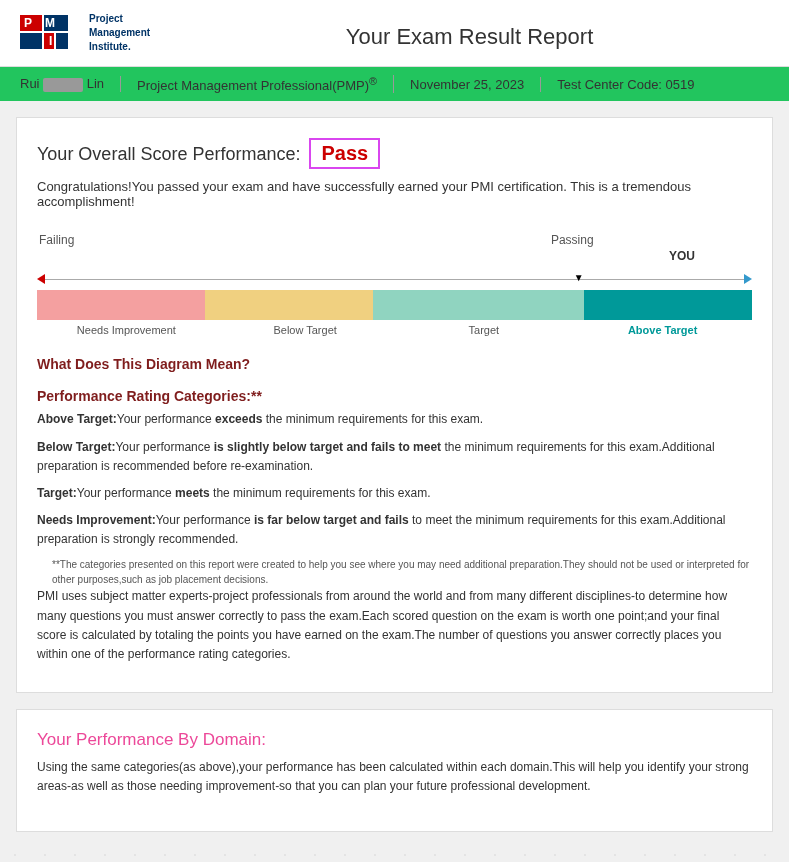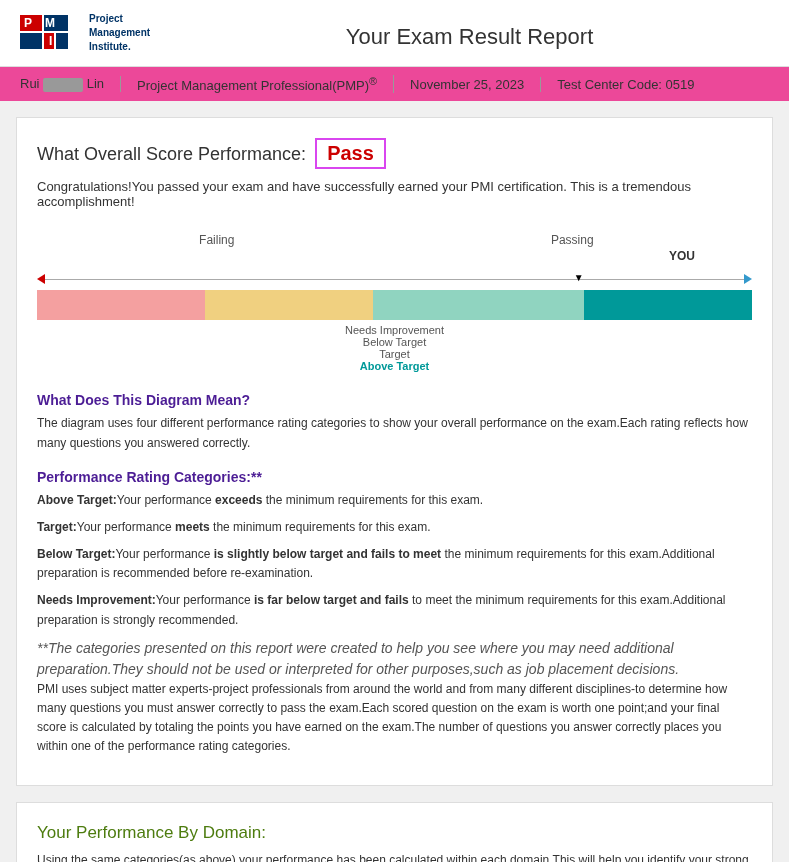--- a/index.html
+++ b/index.html
@@ -62,21 +62,21 @@
       flex: 1;
       text-align: center;
       font-size: 22px;
       color: #333;
       font-weight: normal;
       margin-top: 8px;
     }
 
     
     .info-bar {
-      background: #ec4899;
+      background: #22c55e;
       border-top: 1px solid #ddd;
       padding: 8px 20px;
       display: flex;
       align-items: center;
       font-size: 13px;
       color: #333;
       gap: 0;
     }
 
     .info-item {
@@ -165,74 +165,73 @@
 
     .bar-above-target {
       background: #009999;
       flex: 2;
     }
 
     .bar-category-labels {
       display: flex;
       font-size: 11px;
       color: #555;
-      flex-direction: column;
     }
 
     .bar-cat-label {
       flex: 2;
       text-align: center;
     }
 
     .bar-cat-label.above {
       flex: 2;
       color: #009999;
       font-weight: bold;
       text-align: center;
     }
 
     
     .section-title {
       font-size: 14px;
       font-weight: bold;
-      color: #4c1d95;
+      color: #7f1d1d;
       margin-bottom: 6px;
       margin-top: 16px;
     }
 
     .body-text {
       font-size: 12px;
       color: #333;
       line-height: 1.6;
       margin-bottom: 8px;
     }
 
     .body-text b {
       font-weight: bold;
     }
 
     .italic-note {
-      font-size: 14px;
+      font-size: 10px;
       color: #555;
-      font-style: italic;
       margin-top: 8px;
       line-height: 1.5;
+      margin-left: 15px;
     }
 
     
     .domain-section {
       margin: 12px 16px 0 16px;
       background: white;
       border: 1px solid #ddd;
       padding: 20px;
     }
 
     .domain-title {
       font-size: 17px;
-      color: #4d7c0f;
+      color: #ec4899;
       margin-bottom: 8px;
     }
 
     .domain-desc {
       font-size: 12px;
       color: #333;
       line-height: 1.6;
       margin-bottom: 14px;
     }
 
@@ -314,30 +313,30 @@
     <div class="info-item">
       <span>Project Management Professional(PMP)</span><sup>®</sup>
     </div>
     <div class="info-item">November 25, 2023</div>
     <div class="info-item">Test Center Code: 0519</div>
   </div>
 
   <div class="main-content">
 
     <div class="score-header">
-      <span>What Overall Score Performance:</span>
+      <span>Your Overall Score Performance:</span>
       <span class="pass-badge">Pass</span>
     </div>
 
     <div class="congrats-text">Congratulations!You passed your exam and have successfully earned your PMI certification. This is a tremendous accomplishment!</div>
 
     <div class="score-diagram">
 
       <div style="display:flex; font-size:12px; color:#555; margin-bottom:2px; padding:0 2px;">
-        <div style="flex:1; text-align:center;">Failing</div>
+        <div style="flex:1; text-align:left;">Failing</div>
         <div style="flex:1; text-align:center;">Passing</div>
       </div>
 
       <div class="you-label-row">
         <div class="you-label">YOU</div>
       </div>
 
       <div class="arrow-container">
         <div class="left-arrowhead"></div>
         <div class="arrow-line-fill"></div>
@@ -356,34 +355,33 @@
       <div class="bar-category-labels">
         <div class="bar-cat-label">Needs Improvement</div>
         <div class="bar-cat-label">Below Target</div>
         <div class="bar-cat-label">Target</div>
         <div class="bar-cat-label above">Above Target</div>
       </div>
 
     </div>
 
     <div class="section-title">What Does This Diagram Mean?</div>
-    <div class="body-text">The diagram uses four different performance rating categories to show your overall performance on the exam.Each rating reflects how many questions you answered correctly.</div>
 
     <div class="section-title">Performance Rating Categories:**</div>
 
     <div class="body-text">
       <b>Above Target:</b><span>Your performance <b>exceeds</b> the minimum requirements for this exam.</span>
     </div>
 
     <div class="body-text">
+      <b>Below Target:</b><span>Your performance <b>is slightly below target and fails to meet</b> the minimum requirements for this exam.Additional preparation is recommended before re-examination.</span>
+    </div>
+
+    <div class="body-text">
       <b>Target:</b><span>Your performance <b>meets</b> the minimum requirements for this exam.</span>
-    </div>
-
-    <div class="body-text">
-      <b>Below Target:</b><span>Your performance <b>is slightly below target and fails to meet</b> the minimum requirements for this exam.Additional preparation is recommended before re-examination.</span>
     </div>
 
     <div class="body-text">
       <b>Needs Improvement:</b><span>Your performance <b>is far below target and fails</b> to meet the minimum requirements for this exam.Additional preparation is strongly recommended.</span>
     </div>
 
     <div class="italic-note">**The categories presented on this report were created to help you see where you may need additional preparation.They should not be used or interpreted for other purposes,such as job placement decisions.</div>
 
     <div class="body-text">PMI uses subject matter experts-project professionals from around the world and from many different disciplines-to determine how many questions you must answer correctly to pass the exam.Each scored question on the exam is worth one point;and your final score is calculated by totaling the points you have earned on the exam.The number of questions you answer correctly places you within one of the performance rating categories.</div>
 

